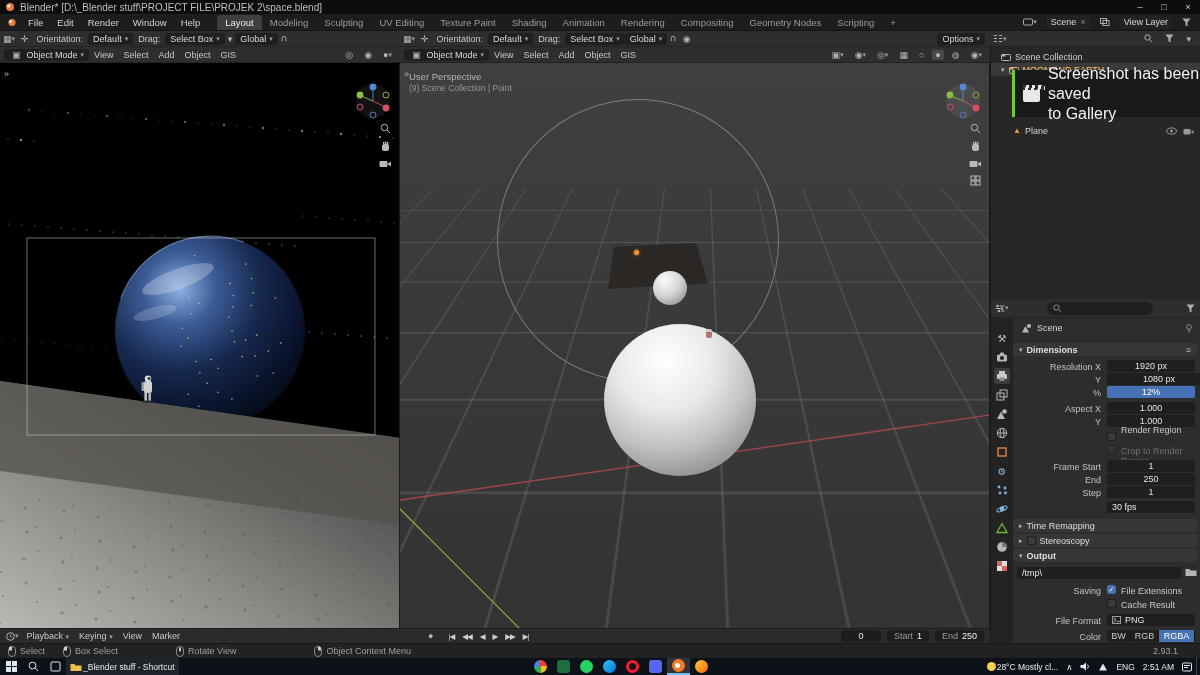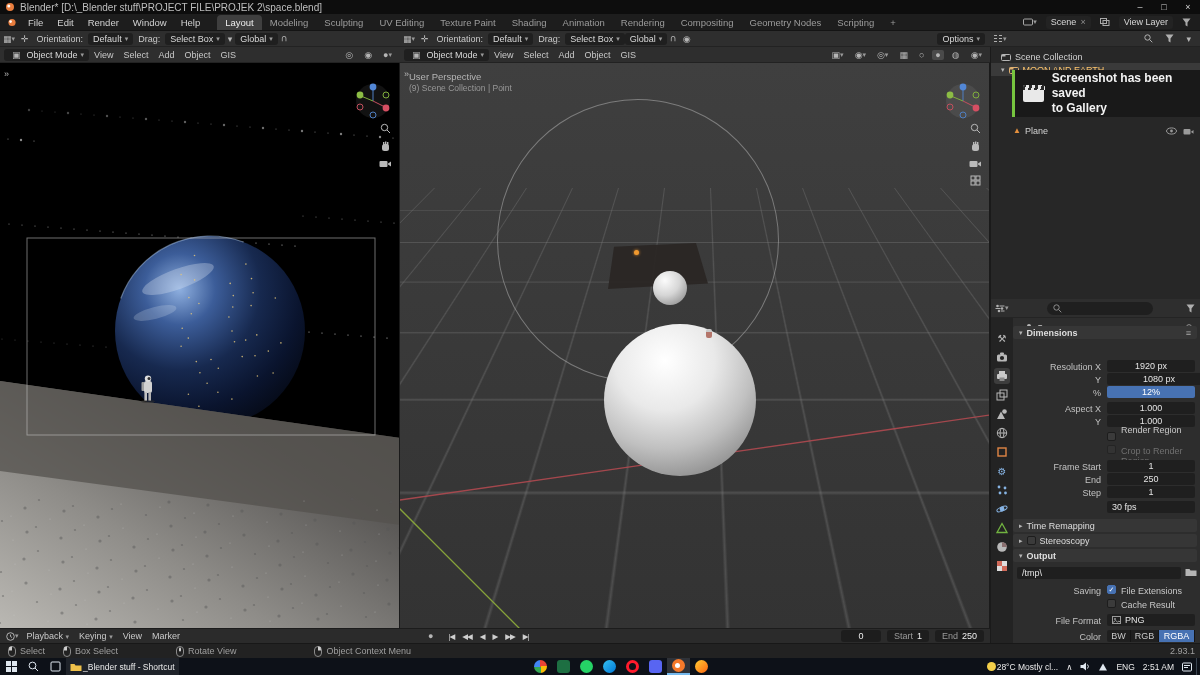--- a/index.html
+++ b/index.html
@@ -52,21 +52,21 @@
 .sunlamp{position:absolute;left:234px;top:187px;width:5px;height:5px;border-radius:50%;background:#f0992f;box-shadow:0 0 3px #f0992f}
 .miniastro{position:absolute;left:306px;top:266px;width:6px;height:9px;border-radius:2px;
   background:linear-gradient(#c9c9c9 30%,#b4756a 30%)}
 
 
 #outliner{left:990px;top:47px;width:210px;height:252px;background:#272727;border-left:1px solid #1a1a1a}
 .olrow{position:absolute;left:0;width:210px;height:13px;display:flex;align-items:center;gap:4px;padding-left:10px;color:#d2d2d2}
 .olrow.sel{background:#3a3a3a;color:#ffc66e}
 #toast{position:absolute;left:1012px;top:70px;width:188px;height:47px;background:#191919;border-left:3px solid #76c53f;
   display:flex;align-items:center;gap:8px;padding-left:8px;z-index:30}
-#toast .tmsg{color:#f2f2f2;font-size:12px;font-weight:bold;line-height:1.25}
+#toast .tmsg{color:#f2f2f2;font-size:16px;font-weight:normal;line-height:1.25}
 .clapper{width:22px;height:17px;background:#e9e9e9;border-radius:2px;position:relative}
 .clapper:before{content:"";position:absolute;left:0;top:0;width:22px;height:5px;background:repeating-linear-gradient(105deg,#2a2a2a 0 3px,#e9e9e9 3px 6px);border-radius:2px 2px 0 0}
 
 #props{left:990px;top:299px;width:210px;height:344px;background:#2d2d2d;border-left:1px solid #1a1a1a}
 #proptabs{position:absolute;left:0;top:0;width:22px;height:344px;background:#232323}
 .ptab{position:absolute;left:3px;width:16px;height:16px;display:flex;align-items:center;justify-content:center}
 .ptab.active{background:#3d3d3d;border-radius:3px}
 .plabel{position:absolute;color:#c2c2c2;text-align:right}
 .fld{position:absolute;background:#1f1f1f;border-radius:2px;height:12px;display:flex;align-items:center;justify-content:center;color:#e4e4e4}
 .fld.left{justify-content:flex-start;padding-left:5px;gap:4px}
@@ -870,21 +870,21 @@
         </span>
       <span style="color:#d8d8d8">Scene</span>
       <span style="margin-left:auto;padding-right:8px;color:#8f8f8f">
           <svg width="8" height="9">
             <circle cx="4" cy="3" r="2.4" fill="none" stroke="#8f8f8f"></circle>
             <line x1="4" y1="5.4" x2="4" y2="8.7" stroke="#8f8f8f"></line>
           </svg>
         </span>
     </div>
 
-    <div class="phdr" style="top:27px">
+    <div class="phdr" style="top:44px">
       <span class="arrow">▾</span>
         <span style="font-weight:bold">Dimensions</span>
       <span style="margin-left:auto;padding-right:6px;color:#aaa">≡</span>
     </div>
     <span class="plabel" style="left:26px;top:63px;width:84px">Resolution X</span>
     <div class="fld" style="left:116px;top:61px;width:88px">1920 px</div>
     <span class="plabel" style="left:26px;top:76px;width:84px">Y</span>
     <div class="fld" style="left:116px;top:74px;width:104px">1080 px</div>
     <span class="plabel" style="left:26px;top:89px;width:84px">%</span>
     <div class="fld slider" style="left:116px;top:87px;width:88px">12%</div>
@@ -1011,21 +1011,21 @@
       <span>Rotate View</span>
     </span>
     <span style="width:60px"></span>
     <span class="sbitem">
       <svg width="8" height="11">
           <rect x="0.5" y="0.5" width="7" height="10" rx="3.5" fill="none" stroke="#8a8a8a"></rect>
           <path d="M6.8 1.2 a3 3 0 0 0 -2.8 -0.6 v4 h3z" fill="#cfcfcf"></path>
         </svg>
       <span>Object Context Menu</span>
     </span>
-    <span style="margin-left:auto;padding-right:5px;color:#9f9f9f">2.93.1</span>
+    <span style="margin-left:auto;padding-right:22px;color:#9f9f9f">2.93.1</span>
   </div>
 
   <div id="taskbar" class="abs">
     <span class="tbicon">
         <svg width="11" height="11">
           <rect x="0" y="0" width="5" height="5" fill="#dfe7ef"></rect>
           <rect x="6" y="0" width="5" height="5" fill="#dfe7ef"></rect>
           <rect x="0" y="6" width="5" height="5" fill="#dfe7ef"></rect>
           <rect x="6" y="6" width="5" height="5" fill="#dfe7ef"></rect>
         </svg>

